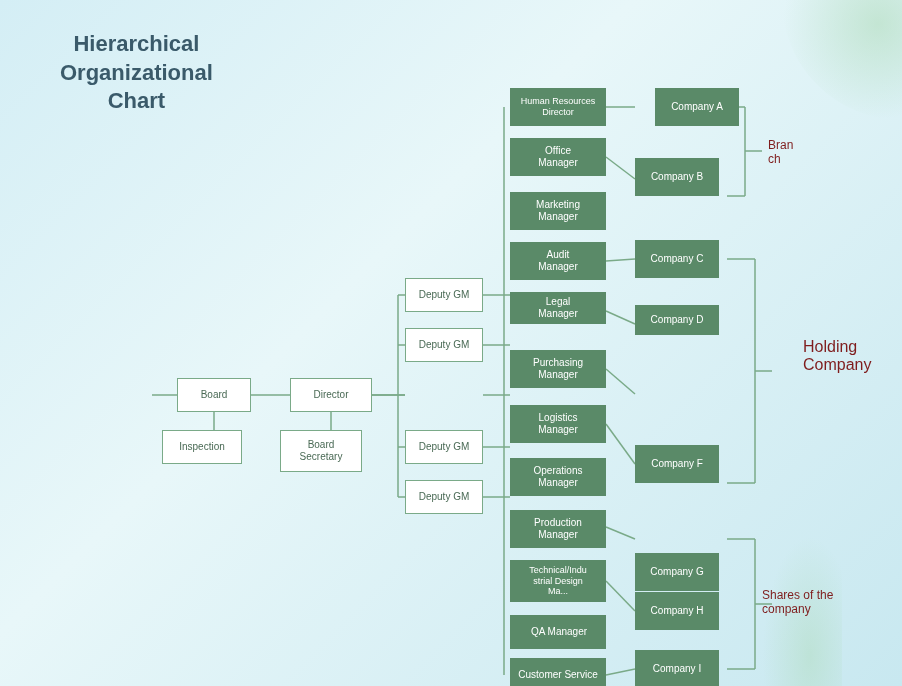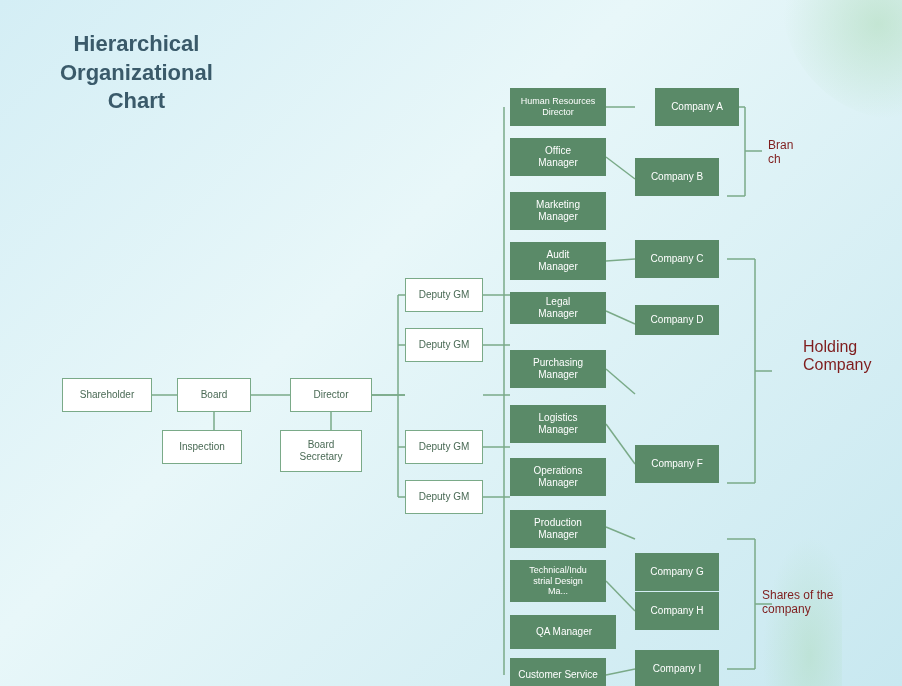--- a/index.html
+++ b/index.html
@@ -162,23 +162,20 @@
     <line class="connector" x1="755" y1="239" x2="755" y2="463"></line>
     <line class="connector" x1="755" y1="463" x2="727" y2="463"></line>
     <line class="connector" x1="755" y1="351" x2="772" y2="351"></line>
 
     <line class="connector" x1="727" y1="519" x2="755" y2="519"></line>
     <line class="connector" x1="755" y1="519" x2="755" y2="649"></line>
     <line class="connector" x1="755" y1="649" x2="727" y2="649"></line>
     <line class="connector" x1="755" y1="584" x2="772" y2="584"></line>
   </svg>
 
-  <div class="node node-outline" style="left:62px;top:358px;width:90px;height:34px;">
-    <span>Shareholder</span>
-  </div>
   <div class="node node-outline" style="left:177px;top:358px;width:74px;height:34px;">
     <span>Board</span>
   </div>
   <div class="node node-outline" style="left:162px;top:410px;width:80px;height:34px;">
     <span>Inspection</span>
   </div>
   <div class="node node-outline" style="left:290px;top:358px;width:82px;height:34px;">
     <span>Director</span>
   </div>
   <div class="node node-outline" style="left:280px;top:410px;width:82px;height:42px;">
@@ -221,21 +218,21 @@
   </div>
   <div class="node node-green" style="left:510px;top:438px;width:96px;height:38px;">
     <span>Operations<br>Manager</span>
   </div>
   <div class="node node-green" style="left:510px;top:490px;width:96px;height:38px;">
     <span>Production<br>Manager</span>
   </div>
   <div class="node node-green" style="left:510px;top:540px;width:96px;height:42px;font-size:9px;">
     <span>Technical/Indu<br>strial Design<br>Ma...</span>
   </div>
-  <div class="node node-green" style="left:510px;top:595px;width:106px;height:34px;padding-left:8px;">
+  <div class="node node-green" style="left:510px;top:595px;width:96px;height:34px;padding-left:8px;">
     <span>QA Manager</span>
   </div>
   <div class="node node-green" style="left:510px;top:638px;width:96px;height:34px;">
     <span>Customer Service</span>
   </div>
 
   <div class="node node-green" style="left:635px;top:68px;width:84px;height:38px;margin-left:20px;">
     <span>Company A</span>
   </div>
   <div class="node node-green" style="left:635px;top:138px;width:84px;height:38px;">

